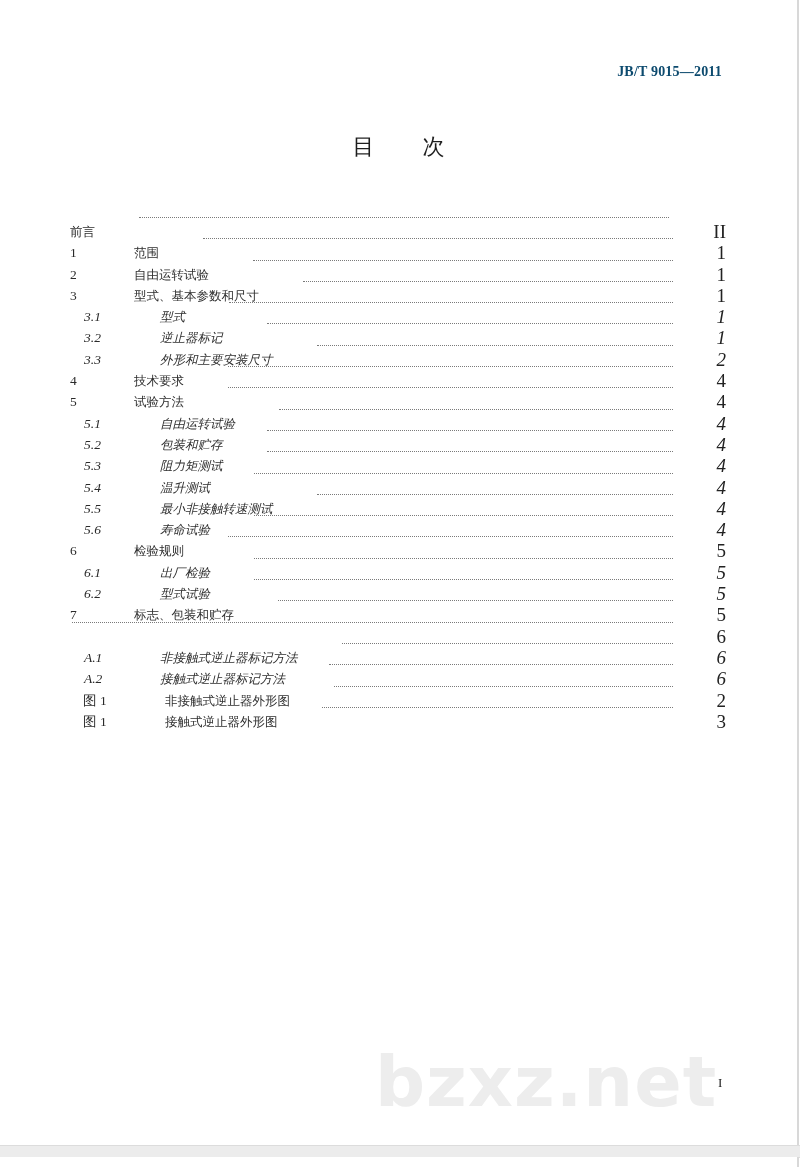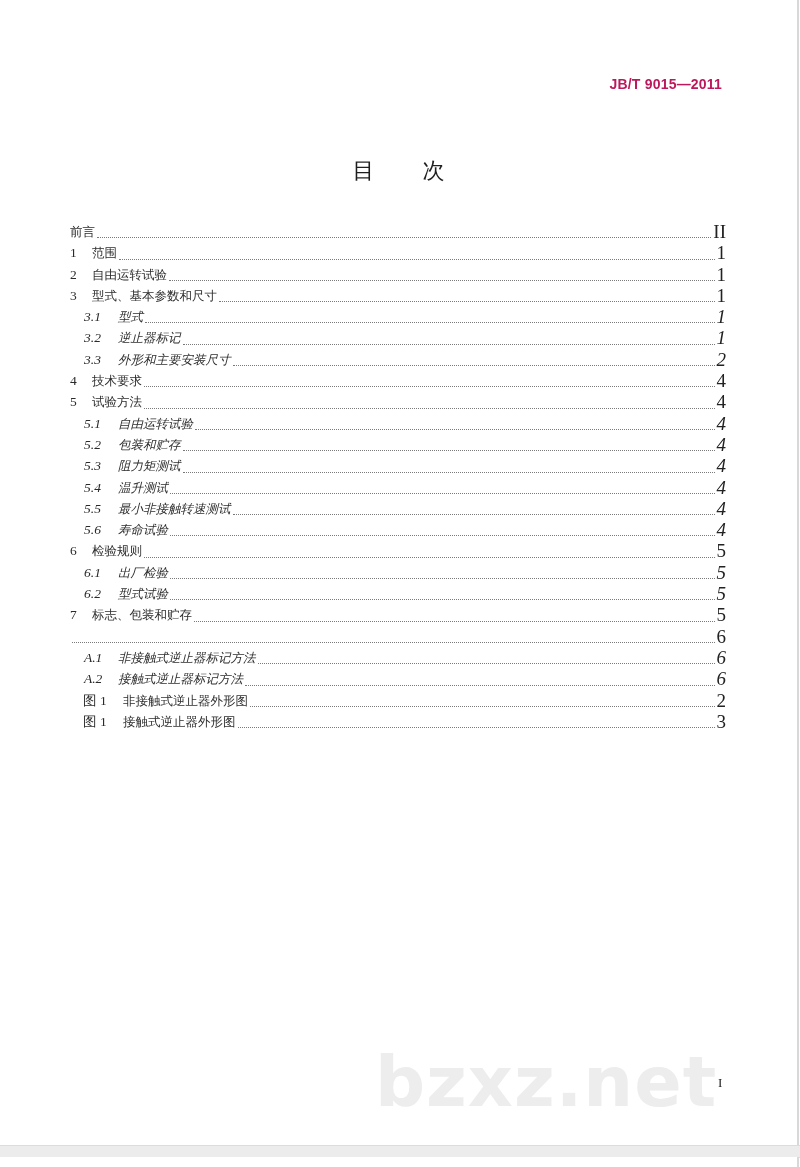--- a/index.html
+++ b/index.html
@@ -39,52 +39,53 @@
     left: 0;
     top: 1157px;
     width: 797px;
     height: 10px;
     background: #ffffff;
     border-right: 2px solid #d8d8d8;
   }
   .std-code {
     position: absolute;
     right: 75px;
-    top: 76px;
-    font-family: Liberation Sans, sans-serif;
+    top: 64px;
+    font-family: Liberation Serif, serif;
     font-weight: bold;
     font-size: 14px;
-    color: #be185d;
+    color: #0c4a6e;
     letter-spacing: 0.2px;
   }
   .doc-title {
     position: absolute;
     left: 0;
     width: 797px;
-    top: 156px;
+    top: 132px;
     text-align: center;
     font-family: "DejaVu Sans", sans-serif;
     font-size: 22px;
     color: #1e1e1e;
     letter-spacing: 0;
   }
   .doc-title span.gap { display: inline-block; width: 48px; }
   .toc {
     position: absolute;
     left: 70px;
     top: 221px;
     width: 656px;
   }
   .toc-row {
     display: flex;
-    align-items: flex-end;
+    align-items: flex-start;
     height: 21.3px;
     font-size: 13px;
     line-height: 21.3px;
     white-space: nowrap;
+    gap: 42px;
   }
   .toc-row.lvl2 { padding-left: 14px; font-style: italic; }
   .toc-num {
     display: inline-block;
     font-family: "Liberation Serif", "DejaVu Serif", serif;
     font-size: 13.5px;
     color: #2a2a2a;
   }
   .lvl1 .toc-num { width: 22px; }
   .lvl2 .toc-num { width: 34px; }

